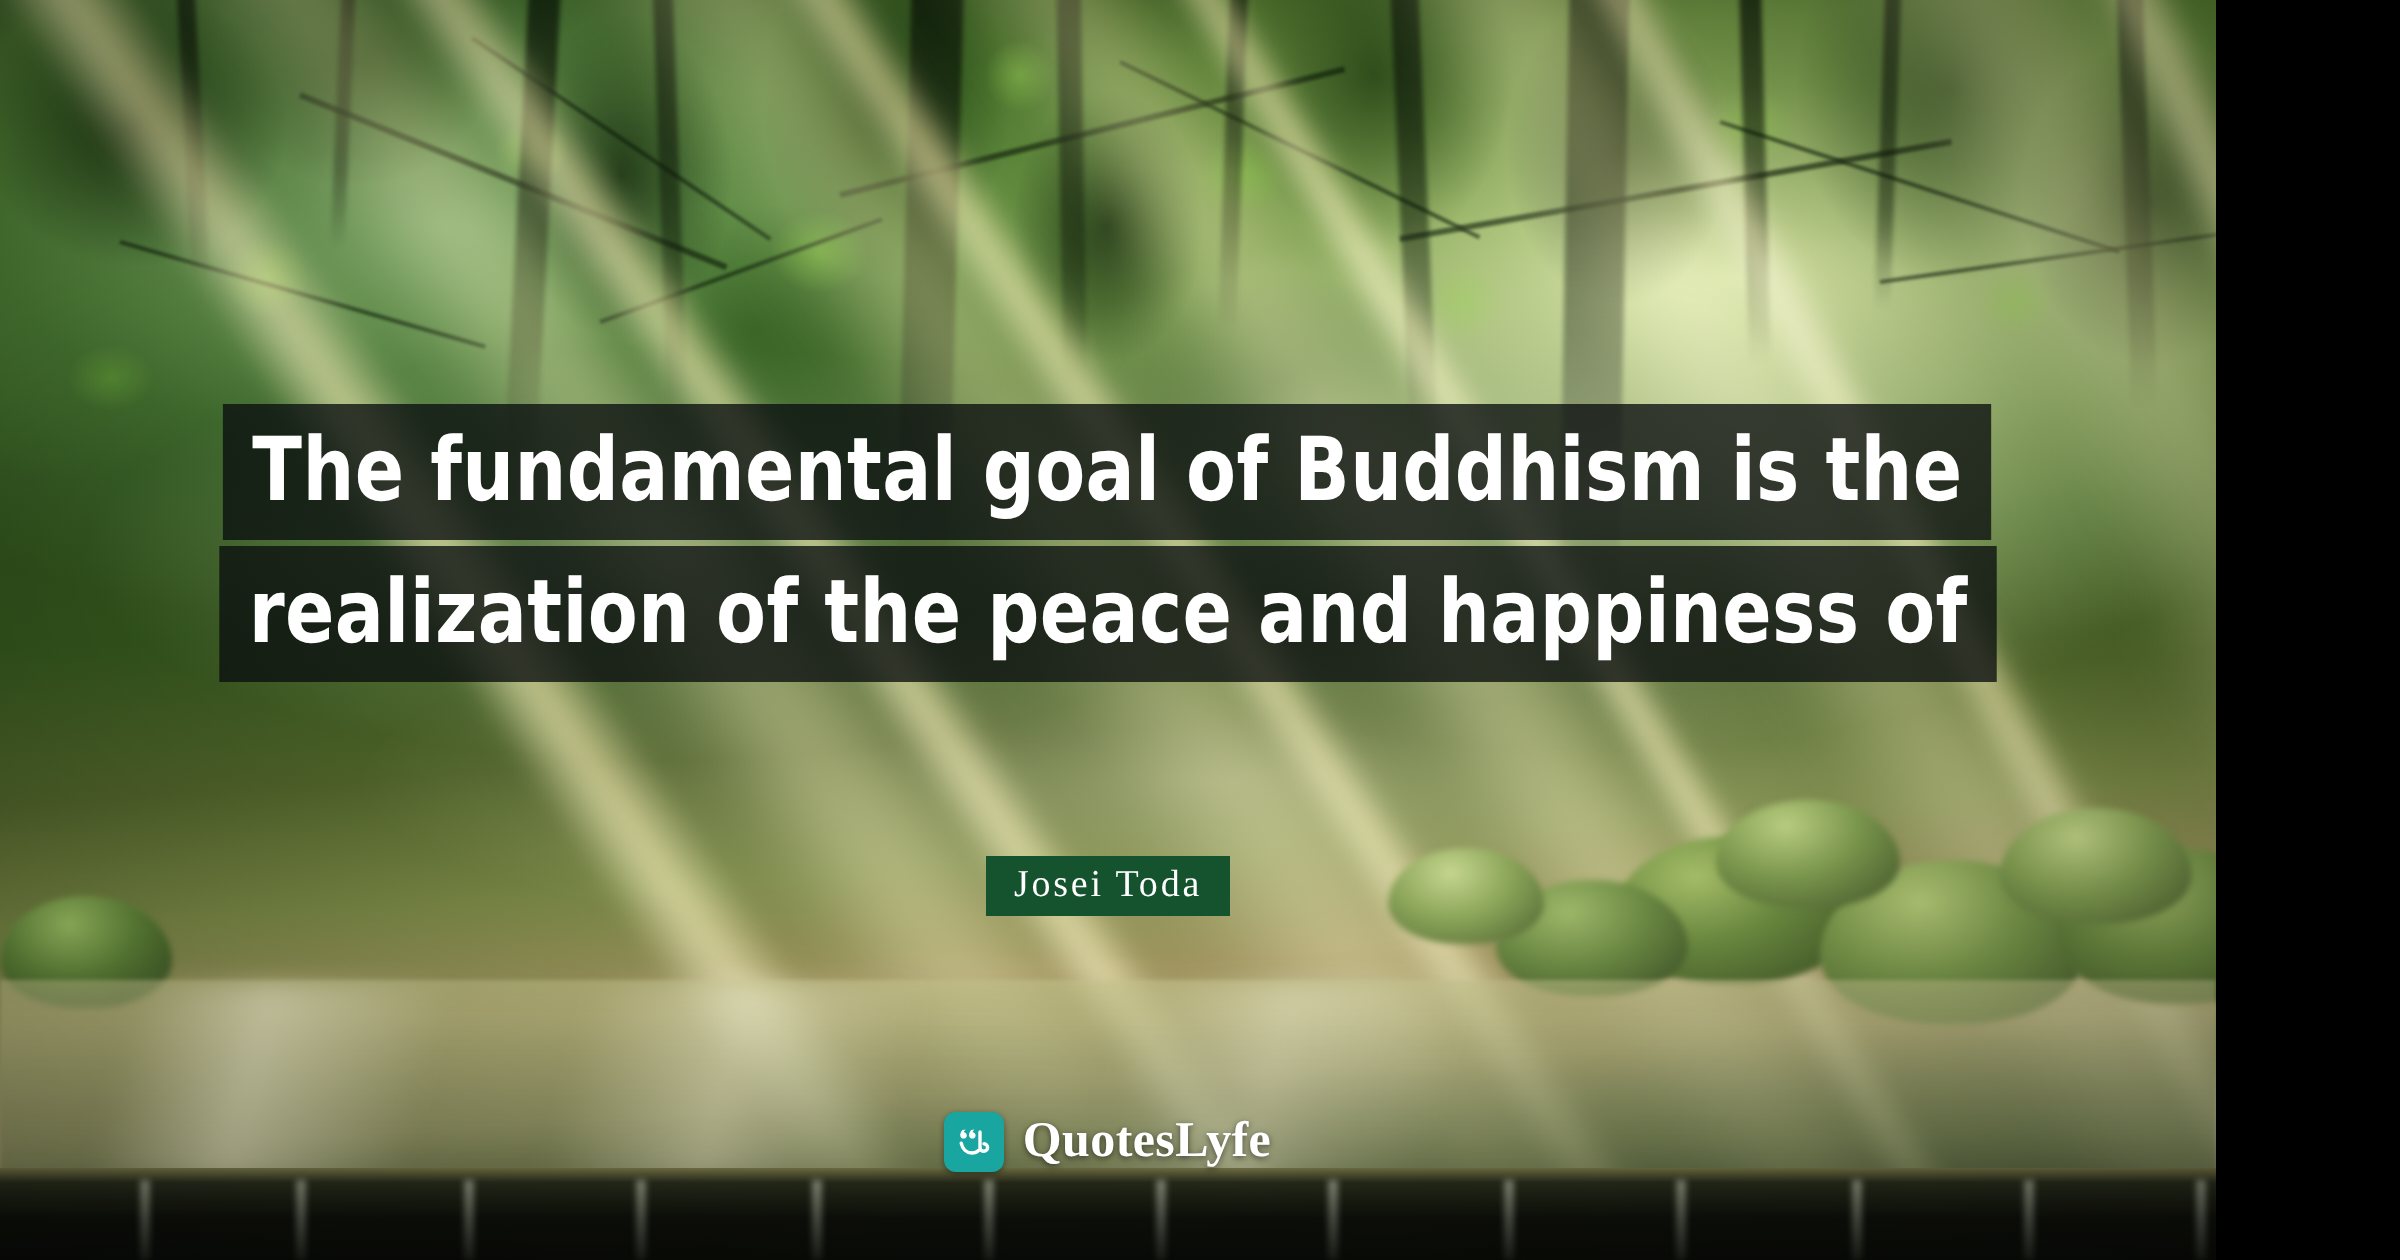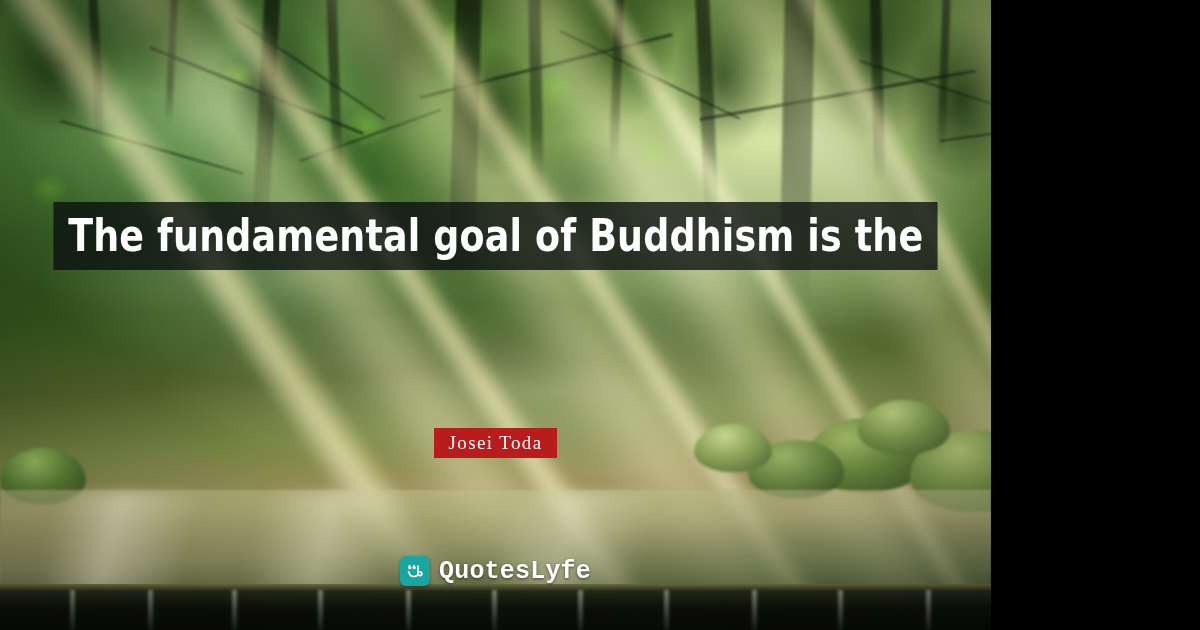--- a/index.html
+++ b/index.html
@@ -3,21 +3,21 @@
 <meta charset="utf-8">
 <title>Quote Image</title>
 <style>
   html, body {
     margin: 0;
     padding: 0;
     background: #000;
   }
   #stage {
     position: relative;
-    width: 991px;
+    width: 1108px;
     height: 630px;
     overflow: hidden;
     font-family: "Liberation Sans", sans-serif;
     background: #1d3314;
   }
 
   
   .bg-layer { position: absolute; inset: 0; }
 
   
@@ -186,21 +186,21 @@
 
   
   .author-wrap {
     position: absolute;
     left: 0; right: 0;
     top: 428px;
     text-align: center;
   }
   .author-badge {
     display: inline-block;
-    background: #b91c1c;
+    background: #14532d;
     color: #ffffff;
     font-family: "Liberation Serif", serif;
     font-size: 19px;
     letter-spacing: 1.4px;
     padding: 5px 14px 6px;
     line-height: 19px;
   }
 
   
   .brand {
@@ -216,21 +216,21 @@
     width: 30px; height: 30px;
     border-radius: 6px;
     background: #1aa6a0;
     display: flex;
     align-items: center;
     justify-content: center;
     box-shadow: 0 1px 3px rgba(0,0,0,0.4);
   }
   .brand-name {
     color: #ffffff;
-    font-family: Liberation Mono, monospace;
+    font-family: Liberation Serif, serif;
     font-weight: bold;
     font-size: 25px;
     letter-spacing: 0.2px;
     text-shadow: 0 1px 3px rgba(0,0,0,0.55);
   }
 </style>
 </head>
 <body>
 
 <div id="stage">
@@ -314,20 +314,23 @@
     <div class="ledge-streak" style="left:1098px;"></div>
     <div class="ledge-streak" style="left:1172px;"></div>
   </div>
 
   <div class="bg-layer bg-vignette"></div>
 
   <div class="quote-block">
     <div class="ql-row">
       <span class="quote-line">The fundamental goal of Buddhism is the</span>
     </div>
+    <div class="ql-row">
+      <span class="quote-line">realization of the peace and happiness of</span>
+    </div>
   </div>
 
   <div class="author-wrap">
     <span class="author-badge">Josei Toda</span>
   </div>
 
   <div class="brand">
     <span class="brand-mark">
       <svg width="20" height="20" viewBox="0 0 20 20" aria-hidden="true">
         <path d="M4.2 4.0 c0 0 -1.1 1.2 -1.1 2.6 c0 1.0 0.8 1.7 1.7 1.7 c0.9 0 1.6 -0.7 1.6 -1.6 c0 -0.9 -0.7 -1.6 -1.5 -1.6 c0.1 -0.5 0.5 -1.0 0.9 -1.4 z" fill="#ffffff"></path>

